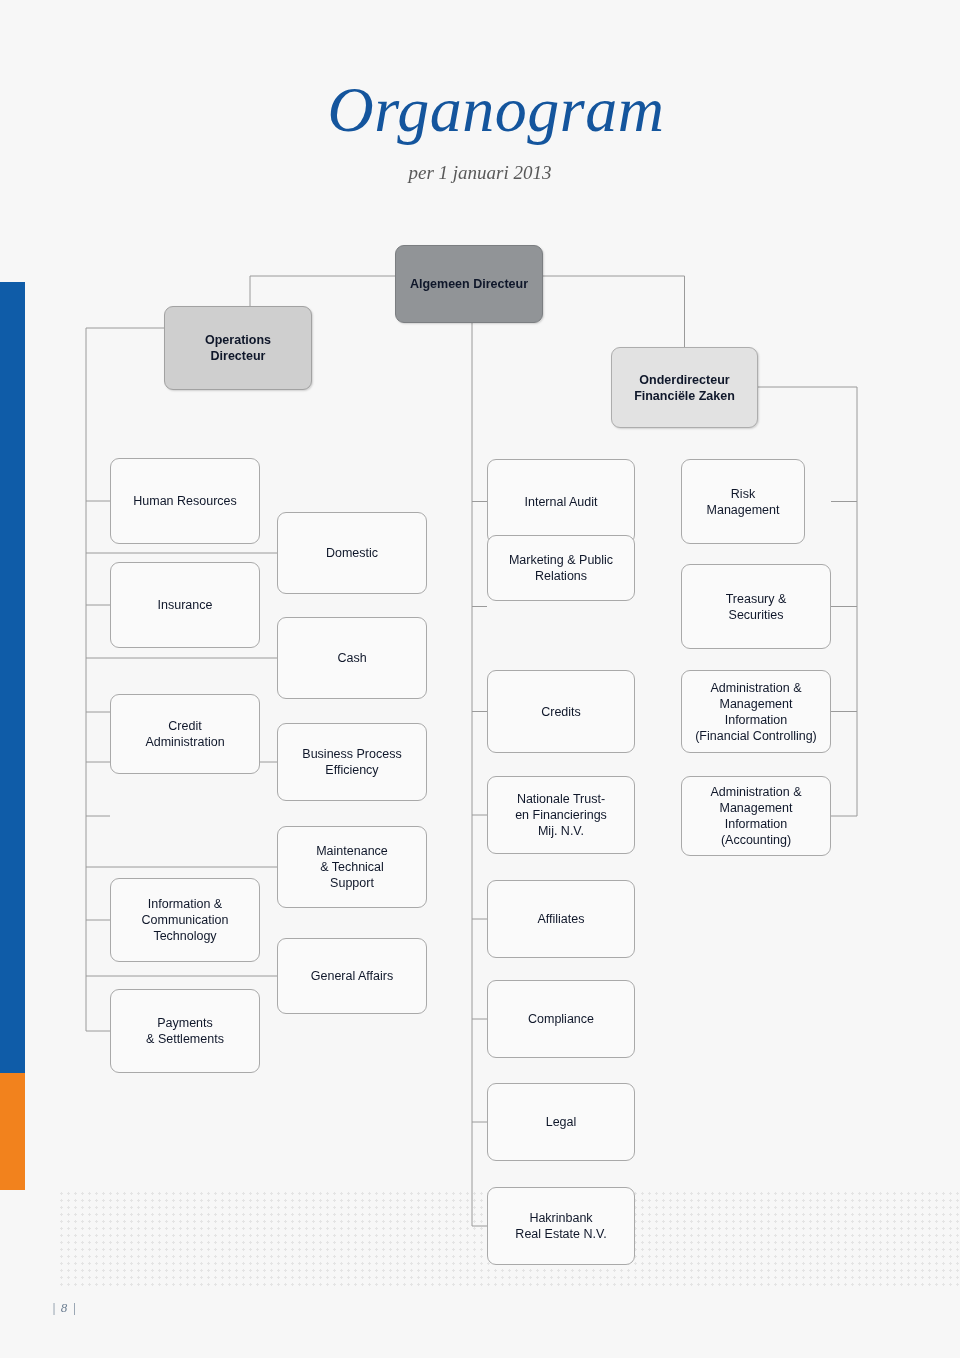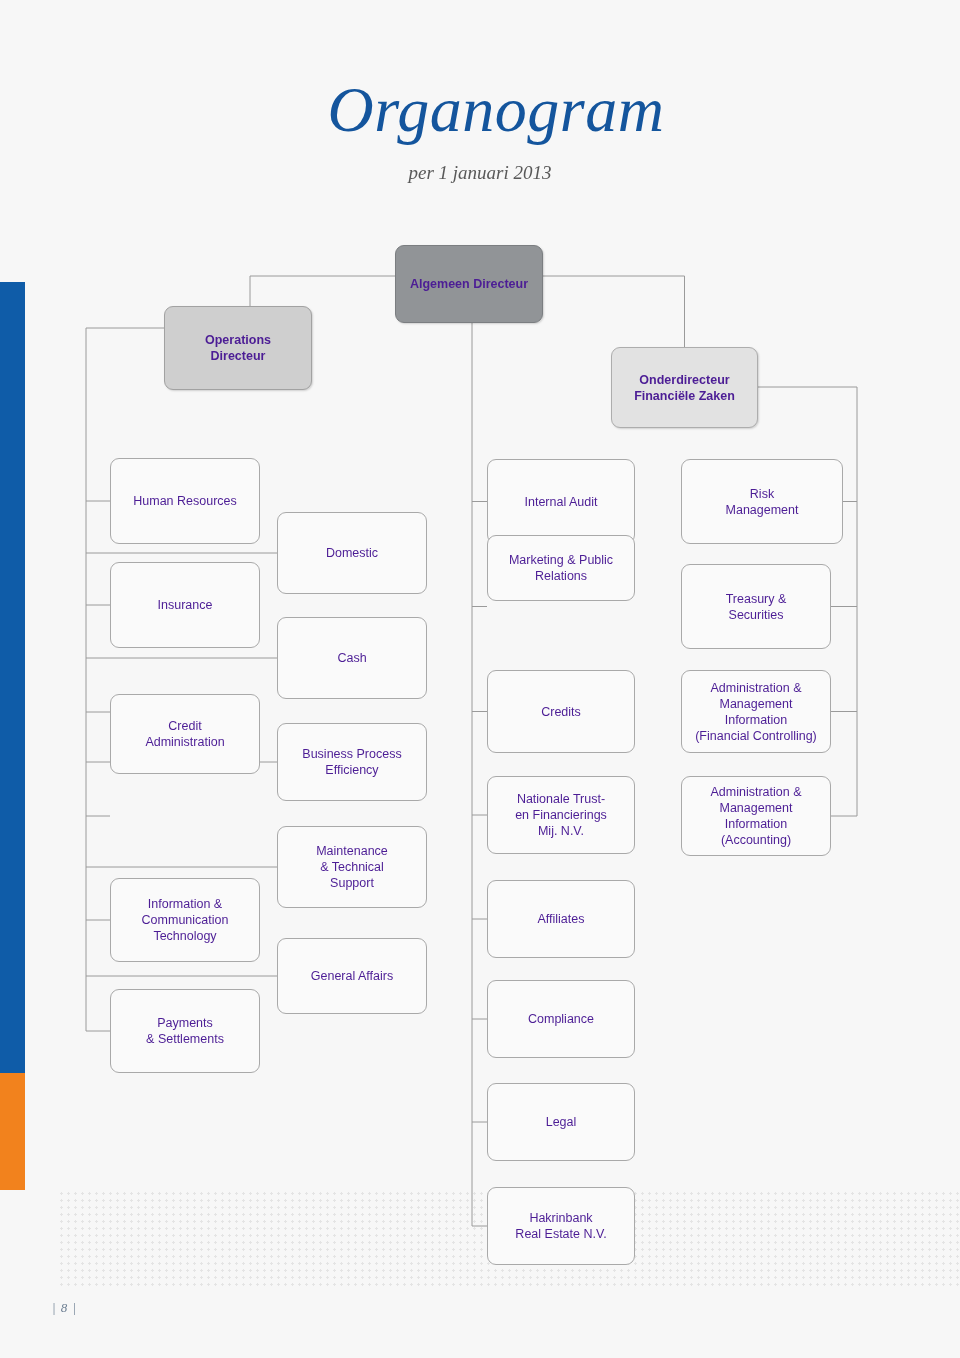--- a/index.html
+++ b/index.html
@@ -49,21 +49,21 @@
   #org-chart{position:absolute;left:0;top:0;width:960px;height:1358px;}
   #connectors{position:absolute;left:0;top:0;width:960px;height:1358px;}
 
   .node{
     position:absolute;
     box-sizing:border-box;
     display:flex;align-items:center;justify-content:center;
     text-align:center;
     border-radius:9px;
     font-size:12.5px;line-height:1.28;
-    color:#4c1d95;
+    color:#0f172a;
     padding:4px 12px;
   }
   .node.leaf{
     background:#fafafa;
     border:1px solid #a9a9a9;
   }
   .node.exec{
     font-weight:bold;font-size:12.5px;
     border:1px solid #8e8e8e;
     box-shadow:1px 1px 2px rgba(0,0,0,.16);
@@ -132,21 +132,21 @@
       <div class="node leaf" style="left: 277px; top: 826px; width: 150px; height: 82px;">Maintenance<br>&amp; Technical<br>Support</div>
       <div class="node leaf" style="left: 277px; top: 938px; width: 150px; height: 76px;">General Affairs</div>
       <div class="node leaf" style="left: 487px; top: 459px; width: 148px; height: 85px;">Internal Audit</div>
       <div class="node leaf" style="left: 487px; top: 535px; width: 148px; height: 66px;">Marketing &amp; Public<br>Relations</div>
       <div class="node leaf" style="left: 487px; top: 670px; width: 148px; height: 83px;">Credits</div>
       <div class="node leaf" style="left: 487px; top: 776px; width: 148px; height: 78px;">Nationale Trust-<br>en Financierings<br>Mij. N.V.</div>
       <div class="node leaf" style="left: 487px; top: 880px; width: 148px; height: 78px;">Affiliates</div>
       <div class="node leaf" style="left: 487px; top: 980px; width: 148px; height: 78px;">Compliance</div>
       <div class="node leaf" style="left: 487px; top: 1083px; width: 148px; height: 78px;">Legal</div>
       <div class="node leaf" style="left: 487px; top: 1187px; width: 148px; height: 78px;">Hakrinbank<br>Real Estate N.V.</div>
-      <div class="node leaf" style="left: 681px; top: 459px; width: 162px; height: 85px;">Risk<br>Management</div>
+      <div class="node leaf" style="left: 681px; top: 459px; width: 124px; height: 85px;">Risk<br>Management</div>
       <div class="node leaf" style="left: 681px; top: 564px; width: 150px; height: 85px;">Treasury &amp;<br>Securities</div>
       <div class="node leaf" style="left: 681px; top: 670px; width: 150px; height: 83px;">Administration &amp;<br>Management<br>Information<br>(Financial Controlling)</div>
       <div class="node leaf" style="left: 681px; top: 776px; width: 150px; height: 80px;">Administration &amp;<br>Management<br>Information<br>(Accounting)</div>
     </div>
 
   <div id="page-number">| 8 |</div>
 
 </div>
 
 </body></html>

